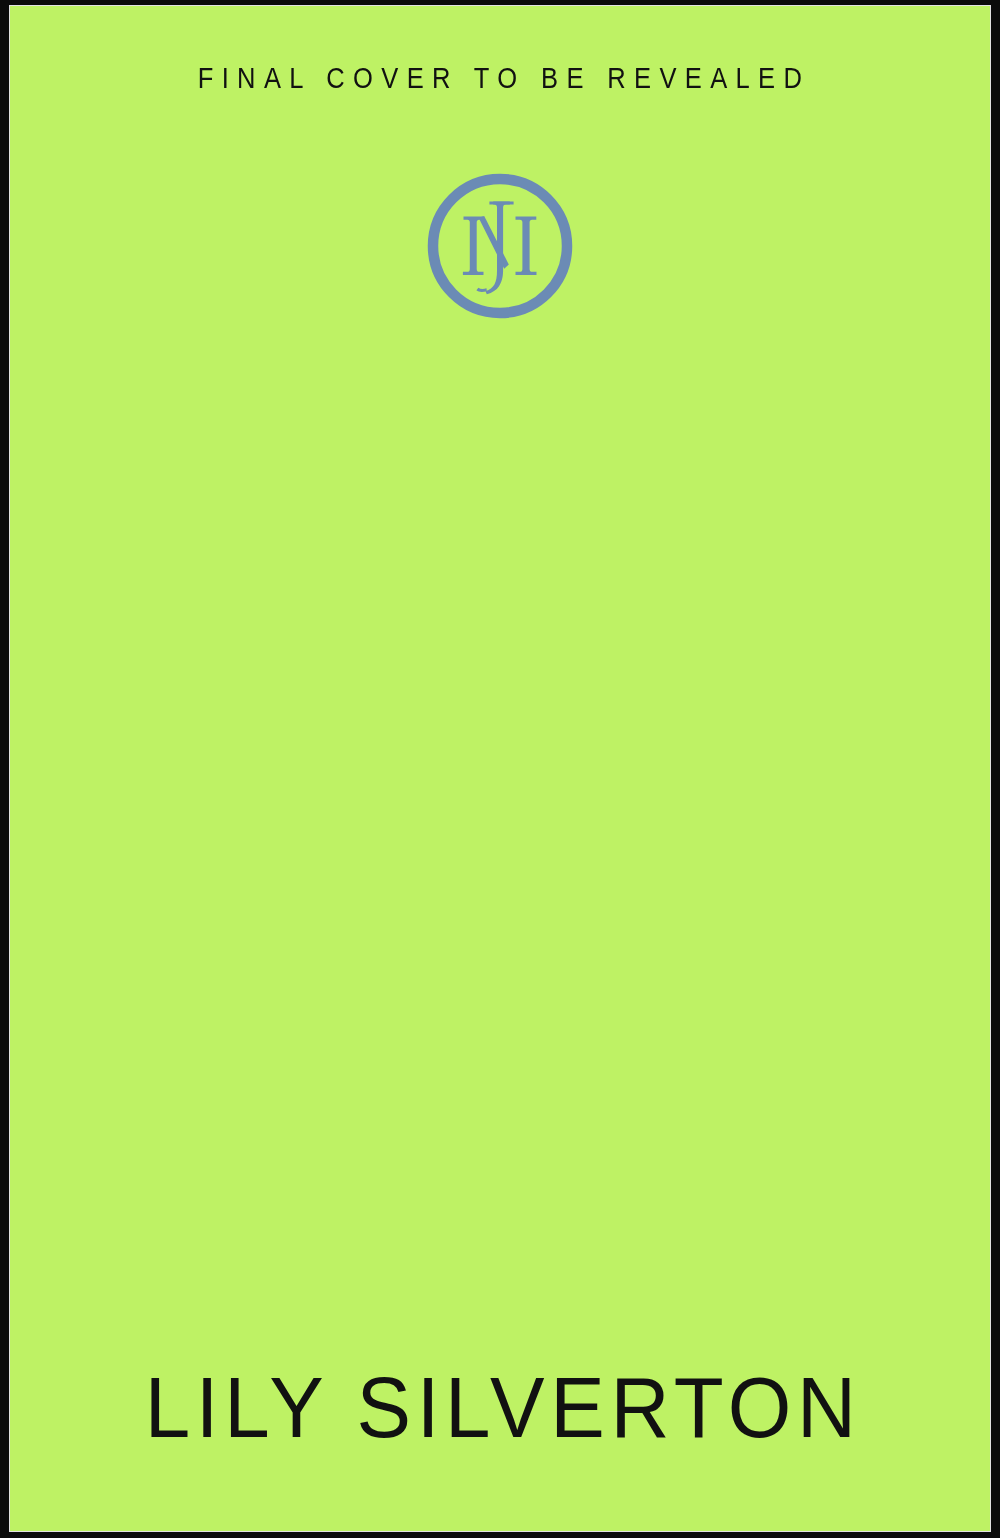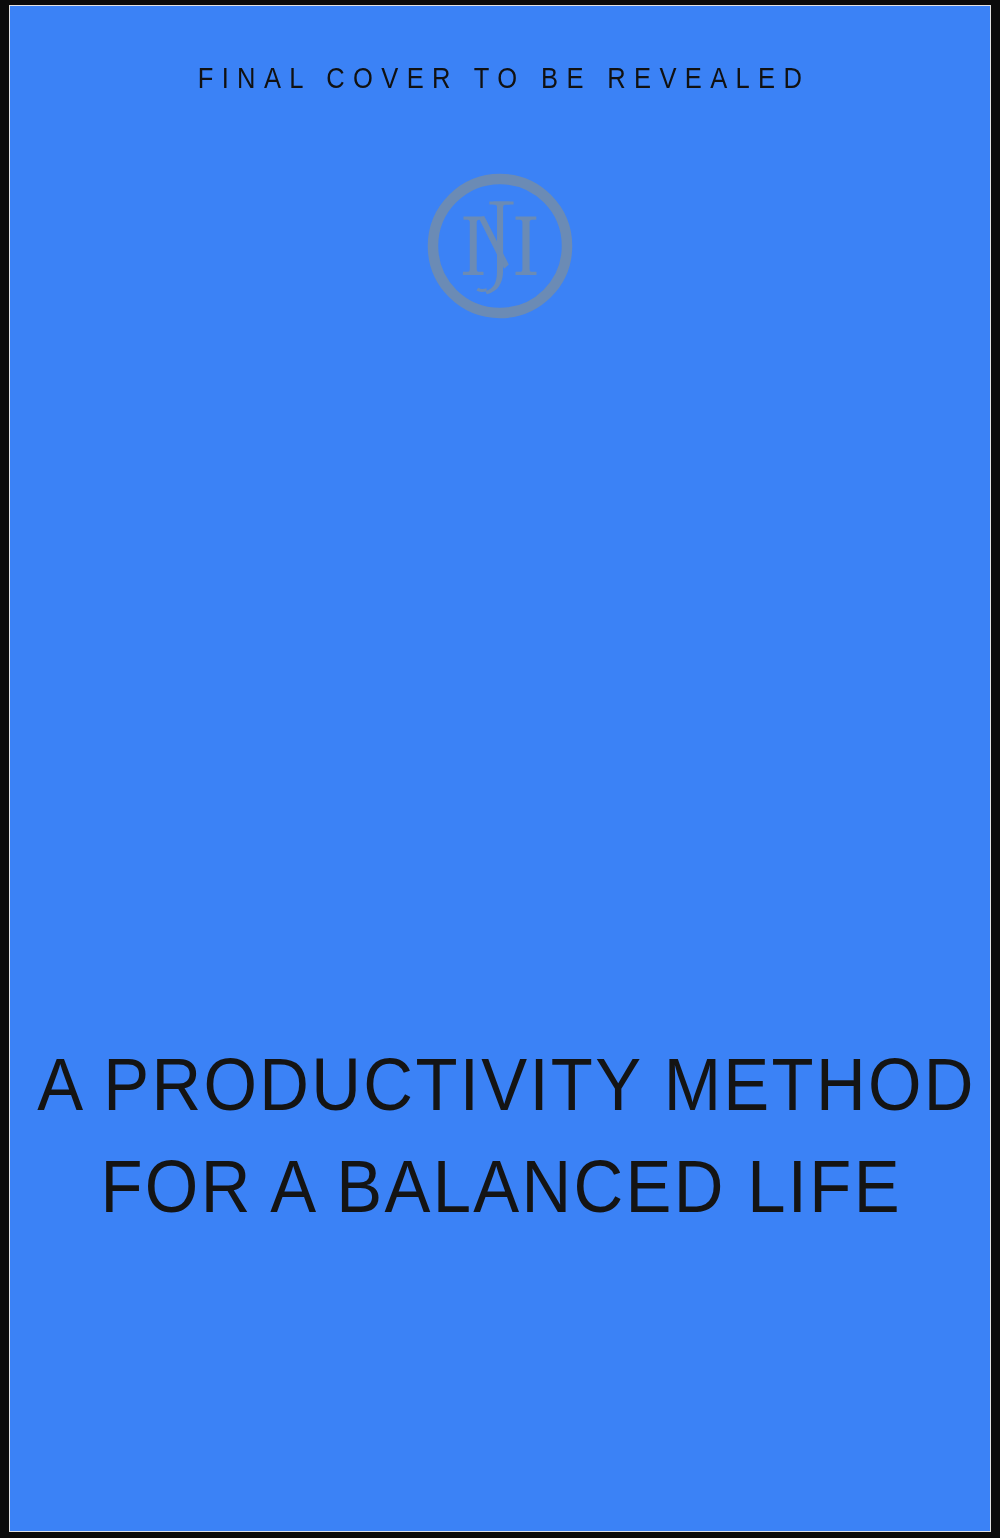--- a/index.html
+++ b/index.html
@@ -5,21 +5,21 @@
   html, body {
     margin: 0;
     padding: 0;
     background: #ffffff;
   }
 
   #cover {
     position: relative;
     width: 1000px;
     height: 1538px;
-    background: #3b82f6;
+    background: #bef264;
     overflow: hidden;
     box-sizing: border-box;
     font-family: "Liberation Sans", "DejaVu Sans", sans-serif;
   }
 
   
   #cover-border {
     position: absolute;
     left: 0; top: 0;
     width: 1000px;
@@ -172,21 +172,20 @@
 
         <path d="M67.4 33.5 h24.2 v3.0 h-24.2 z"></path>
 
         <path d="M64.8 123.2 c-4.6 1.3 -8.1 1.0 -10.4 -0.9 l2.0 -2.6
                  c1.9 1.4 4.6 1.6 8.1 0.6 z"></path>
       </g>
     </svg>
   </div>
 
 
-  <div id="subtitle">
-    <span class="subtitle-line">A PRODUCTIVITY METHOD</span>
-    <span class="subtitle-line">FOR A BALANCED LIFE</span>
+
+  <div id="author">
+    <span id="author-text">LILY SILVERTON</span>
   </div>
-
 
   <div id="cover-inner-hair"></div>
   <div id="cover-border"></div>
 </div>
 
 </body></html>

